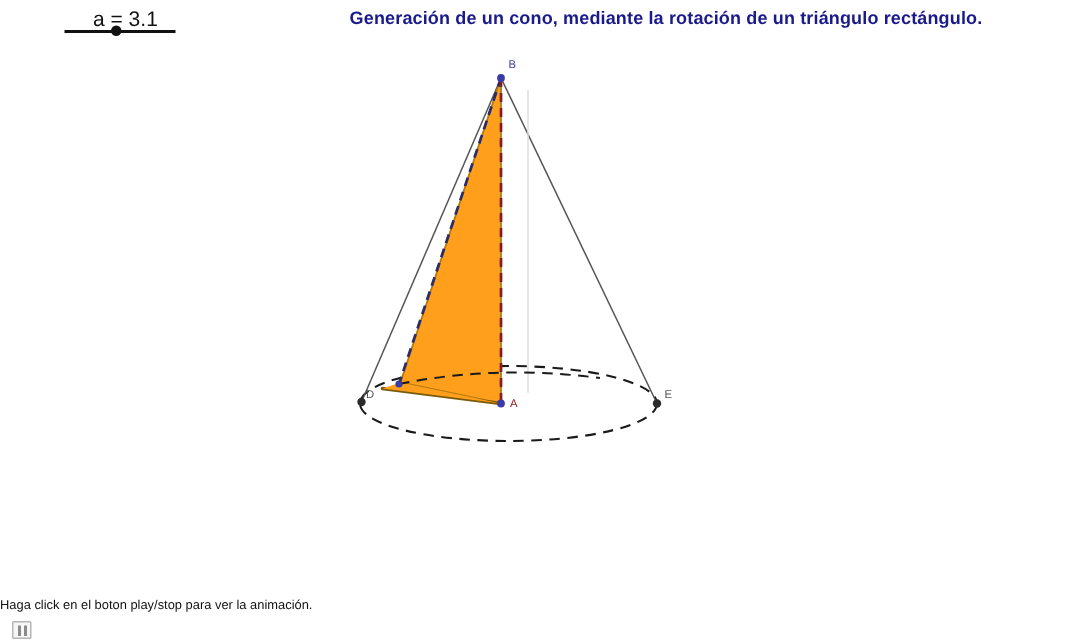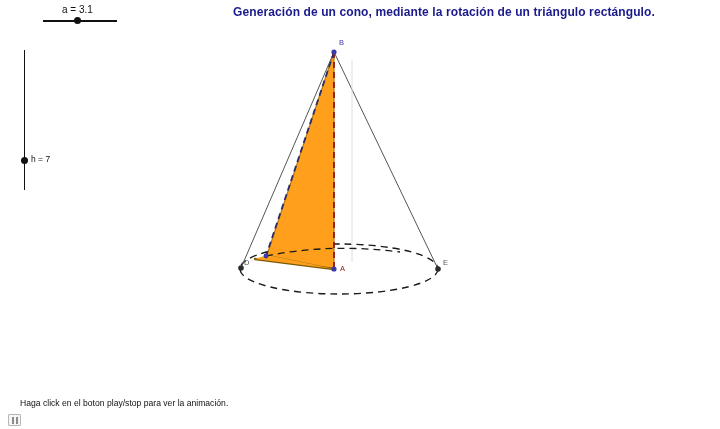--- a/index.html
+++ b/index.html
@@ -59,21 +59,21 @@
     top: 13px;
     width: 7px;
     height: 7px;
     border-radius: 50%;
     background: #111111;
   }
   #slider-a .slabel {
     position: absolute;
     left: 22px;
     top: 0px;
-    font-size: 10px;
+    font-size: 14px;
     color: #111111;
     white-space: nowrap;
   }
 
   #slider-h {
     position: absolute;
     left: 14px;
     top: 48px;
     width: 60px;
     height: 146px;
@@ -109,21 +109,21 @@
     position: absolute;
     left: 0;
     top: 0;
     width: 720px;
     height: 390px;
   }
 
   
   #footer-text {
     position: absolute;
-    left: 20px;
+    left: 0;
     top: 398px;
     font-size: 8.6px;
     color: #111111;
     white-space: nowrap;
   }
   #play-btn {
     position: absolute;
     left: 8px;
     top: 414px;
     width: 13px;
@@ -150,25 +150,20 @@
 <div id="app">
 
   <div id="title">Generación de un cono, mediante la rotación de un triángulo rectángulo.</div>
 
   <div id="slider-a">
     <div class="slabel">a = 3.1</div>
     <div class="track"></div>
     <div class="knob"></div>
   </div>
 
-  <div id="slider-h">
-    <div class="track"></div>
-    <div class="knob"></div>
-    <div class="slabel">h = 7</div>
-  </div>
 
   <svg id="figure" viewBox="0 0 720 390" width="720" height="390" xmlns="http://www.w3.org/2000/svg">
 
     <ellipse cx="339" cy="269" rx="99" ry="25" fill="none" stroke="#1a1a1a" stroke-width="1.4" stroke-dasharray="7,5"></ellipse>
 
     <line x1="334" y1="52" x2="241" y2="268" stroke="#555555" stroke-width="1"></line>
 
     <line x1="334" y1="52" x2="438" y2="269" stroke="#555555" stroke-width="1"></line>
 
     <line x1="352" y1="60" x2="352" y2="262" stroke="#dedede" stroke-width="1"></line>

